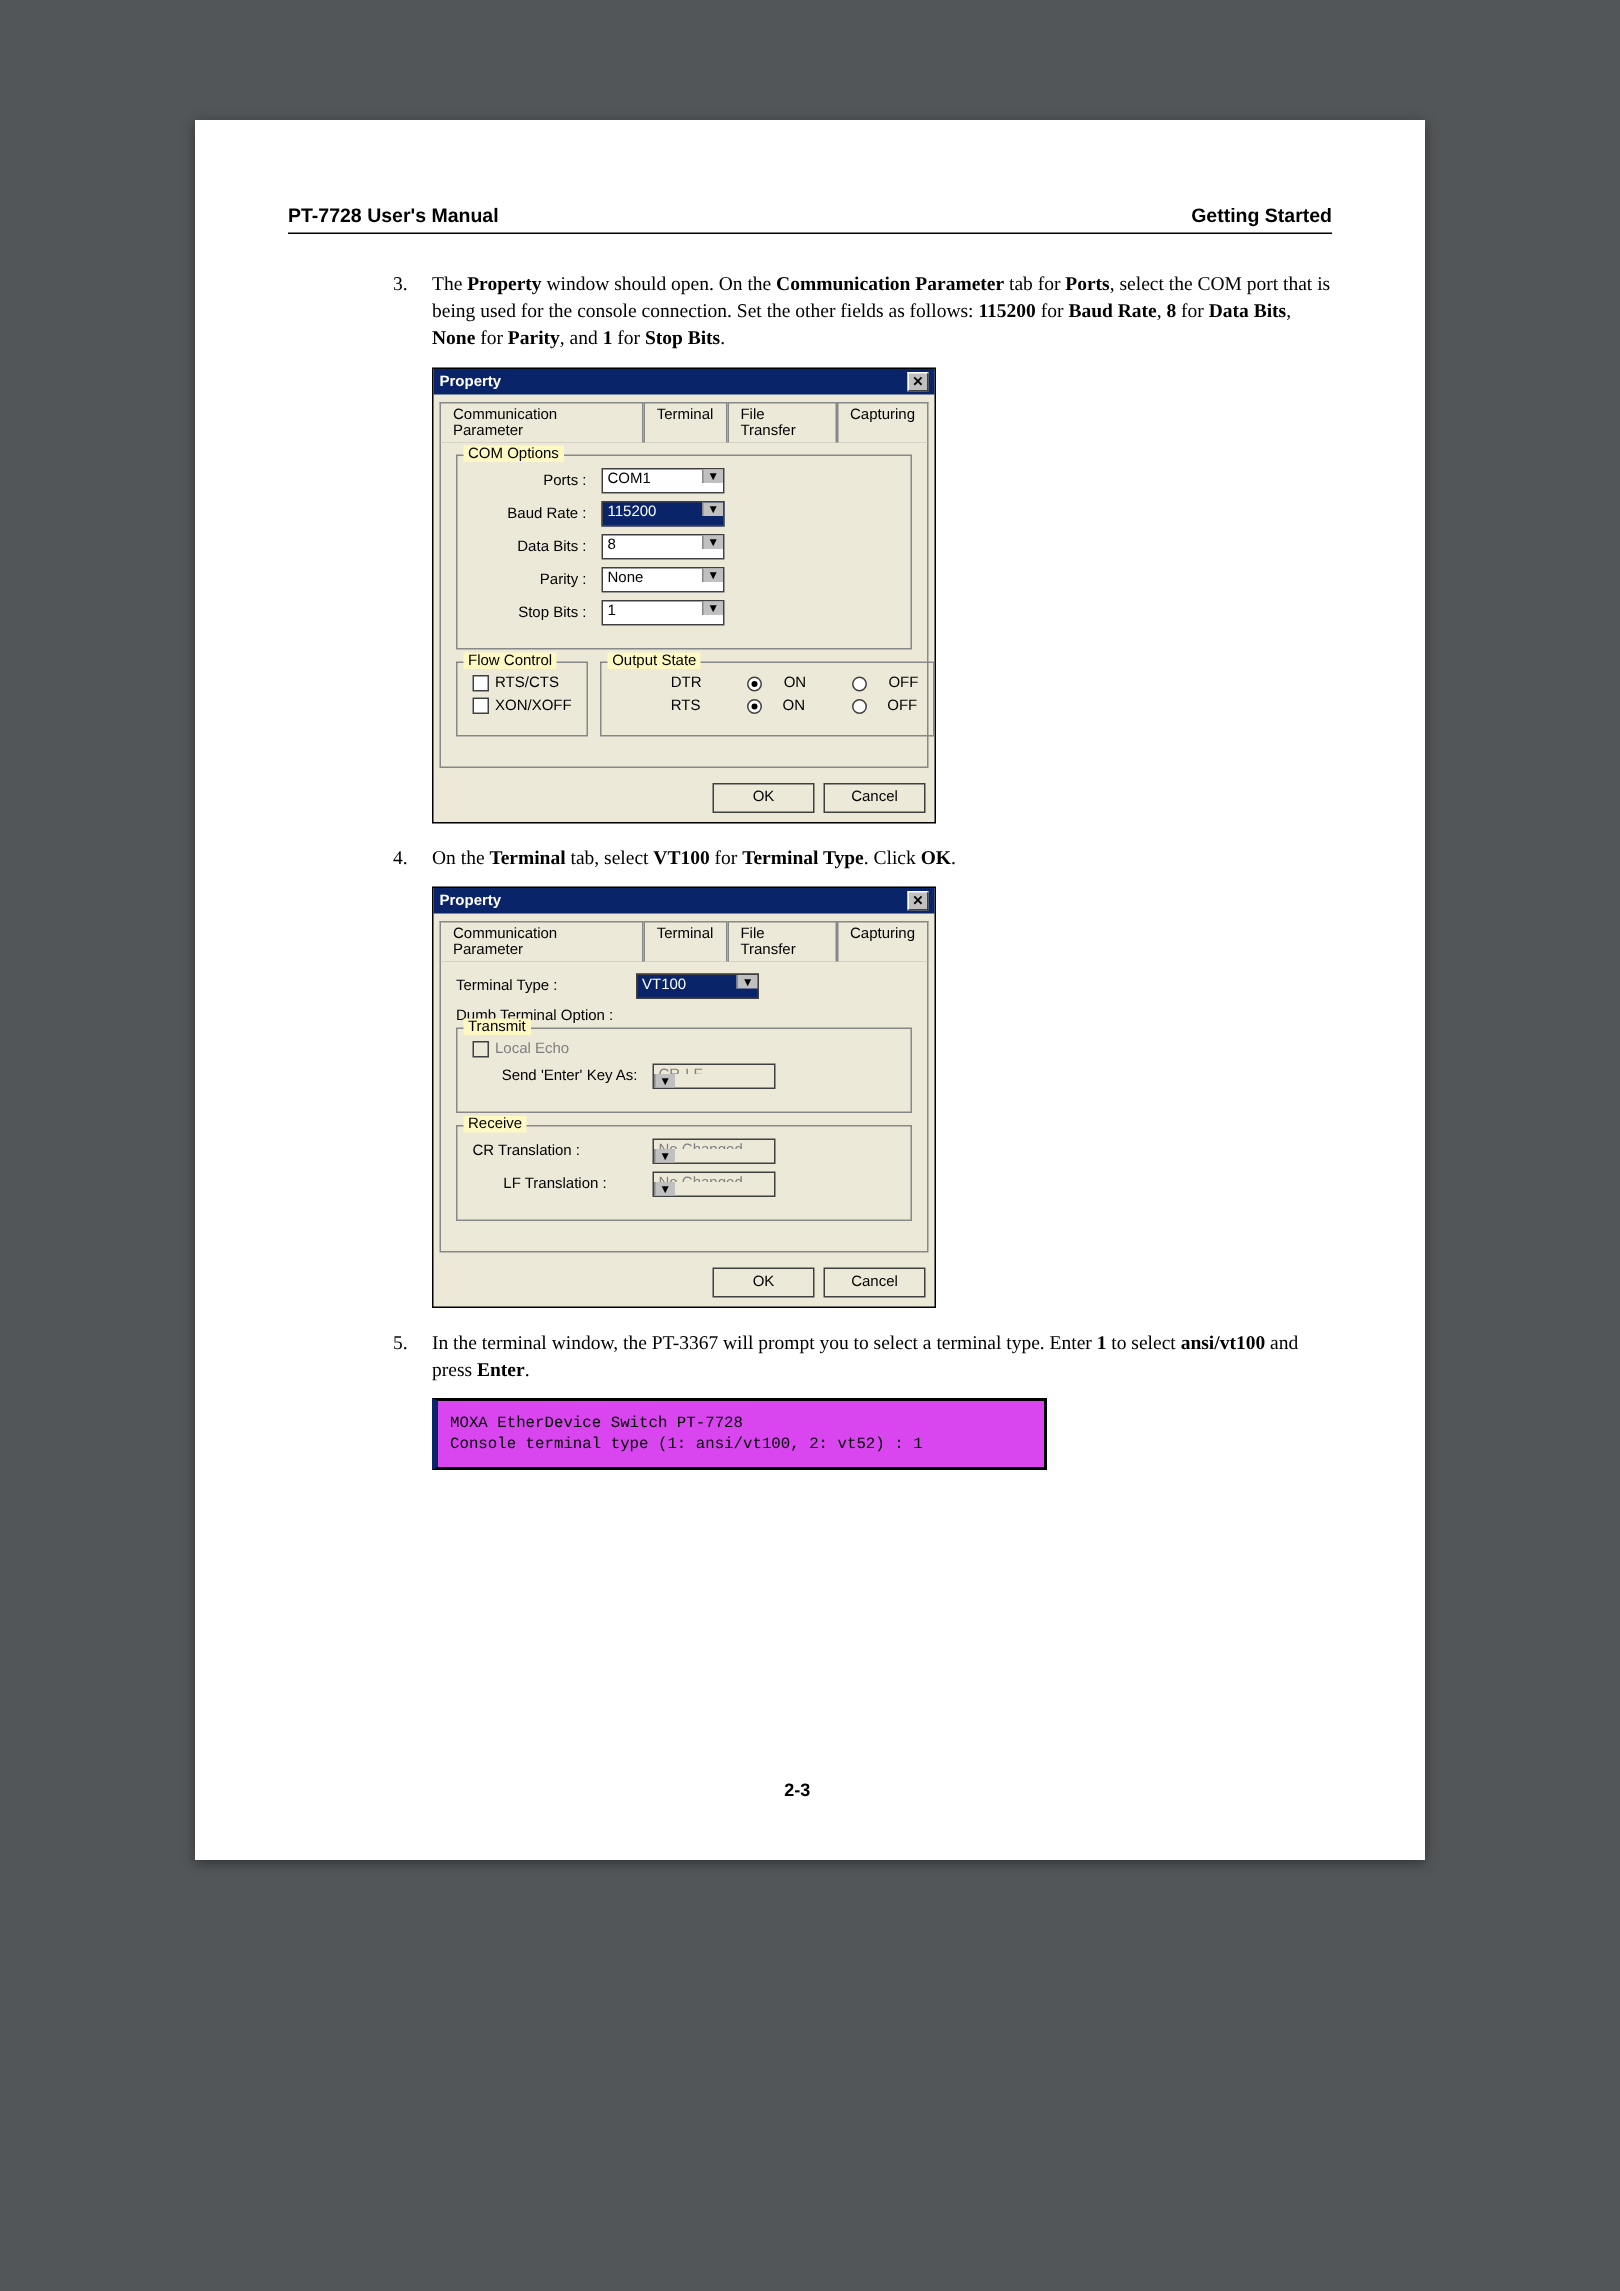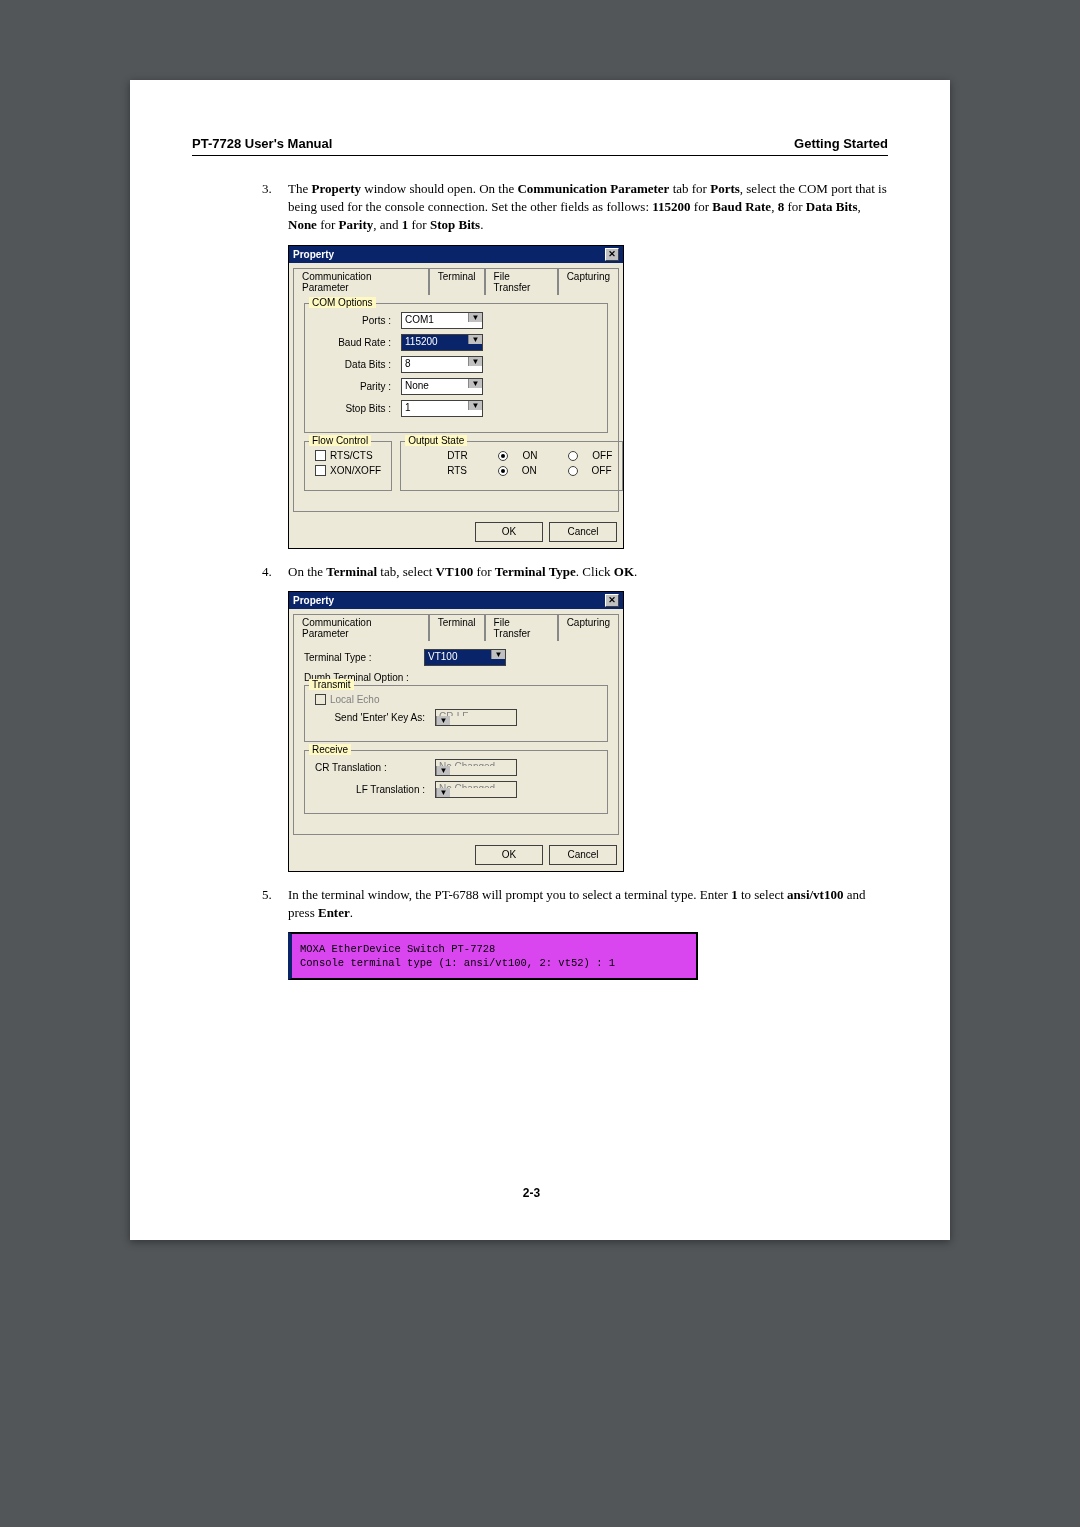--- a/index.html
+++ b/index.html
@@ -224,38 +224,38 @@
         <div class="group">
           <span class="legend">Receive</span>
           <div class="row">
             <span class="lbl" style="width:120px;text-align:left;">CR Translation :</span>
             <span class="combo dis">
                 <span class="val">No Changed</span>
                 <span class="arrow">▼</span>
               </span>
           </div>
           <div class="row">
-            <span class="lbl" style="width:120px;text-align:right;">LF Translation :</span>
+            <span class="lbl" style="width:120px;text-align:center;">LF Translation :</span>
             <span class="combo dis">
                 <span class="val">No Changed</span>
                 <span class="arrow">▼</span>
               </span>
           </div>
         </div>
       </div>
       <div class="btnrow">
         <span class="btn">OK</span>
         <span class="btn">Cancel</span>
       </div>
     </div>
 
     <ol class="steps">
       <li>
         <span class="num">5.</span>
-        <span class="txt" id="step5-text"><span>In the terminal window, the PT-6788 will prompt you to select a terminal type. Enter </span><b>1</b><span> to select </span><b>ansi/vt100</b><span> and press </span><b>Enter</b><span>.</span></span>
+        <span class="txt" id="step5-text"><span>In the terminal window, the PT-3367 will prompt you to select a terminal type. Enter </span><b>1</b><span> to select </span><b>ansi/vt100</b><span> and press </span><b>Enter</b><span>.</span></span>
       </li>
     </ol>
 
     <div class="termbox">
       <div>MOXA EtherDevice Switch  PT-7728</div>
       <div>Console terminal type (1: ansi/vt100, 2: vt52) : 1</div>
     </div>
 
   </div>
 

